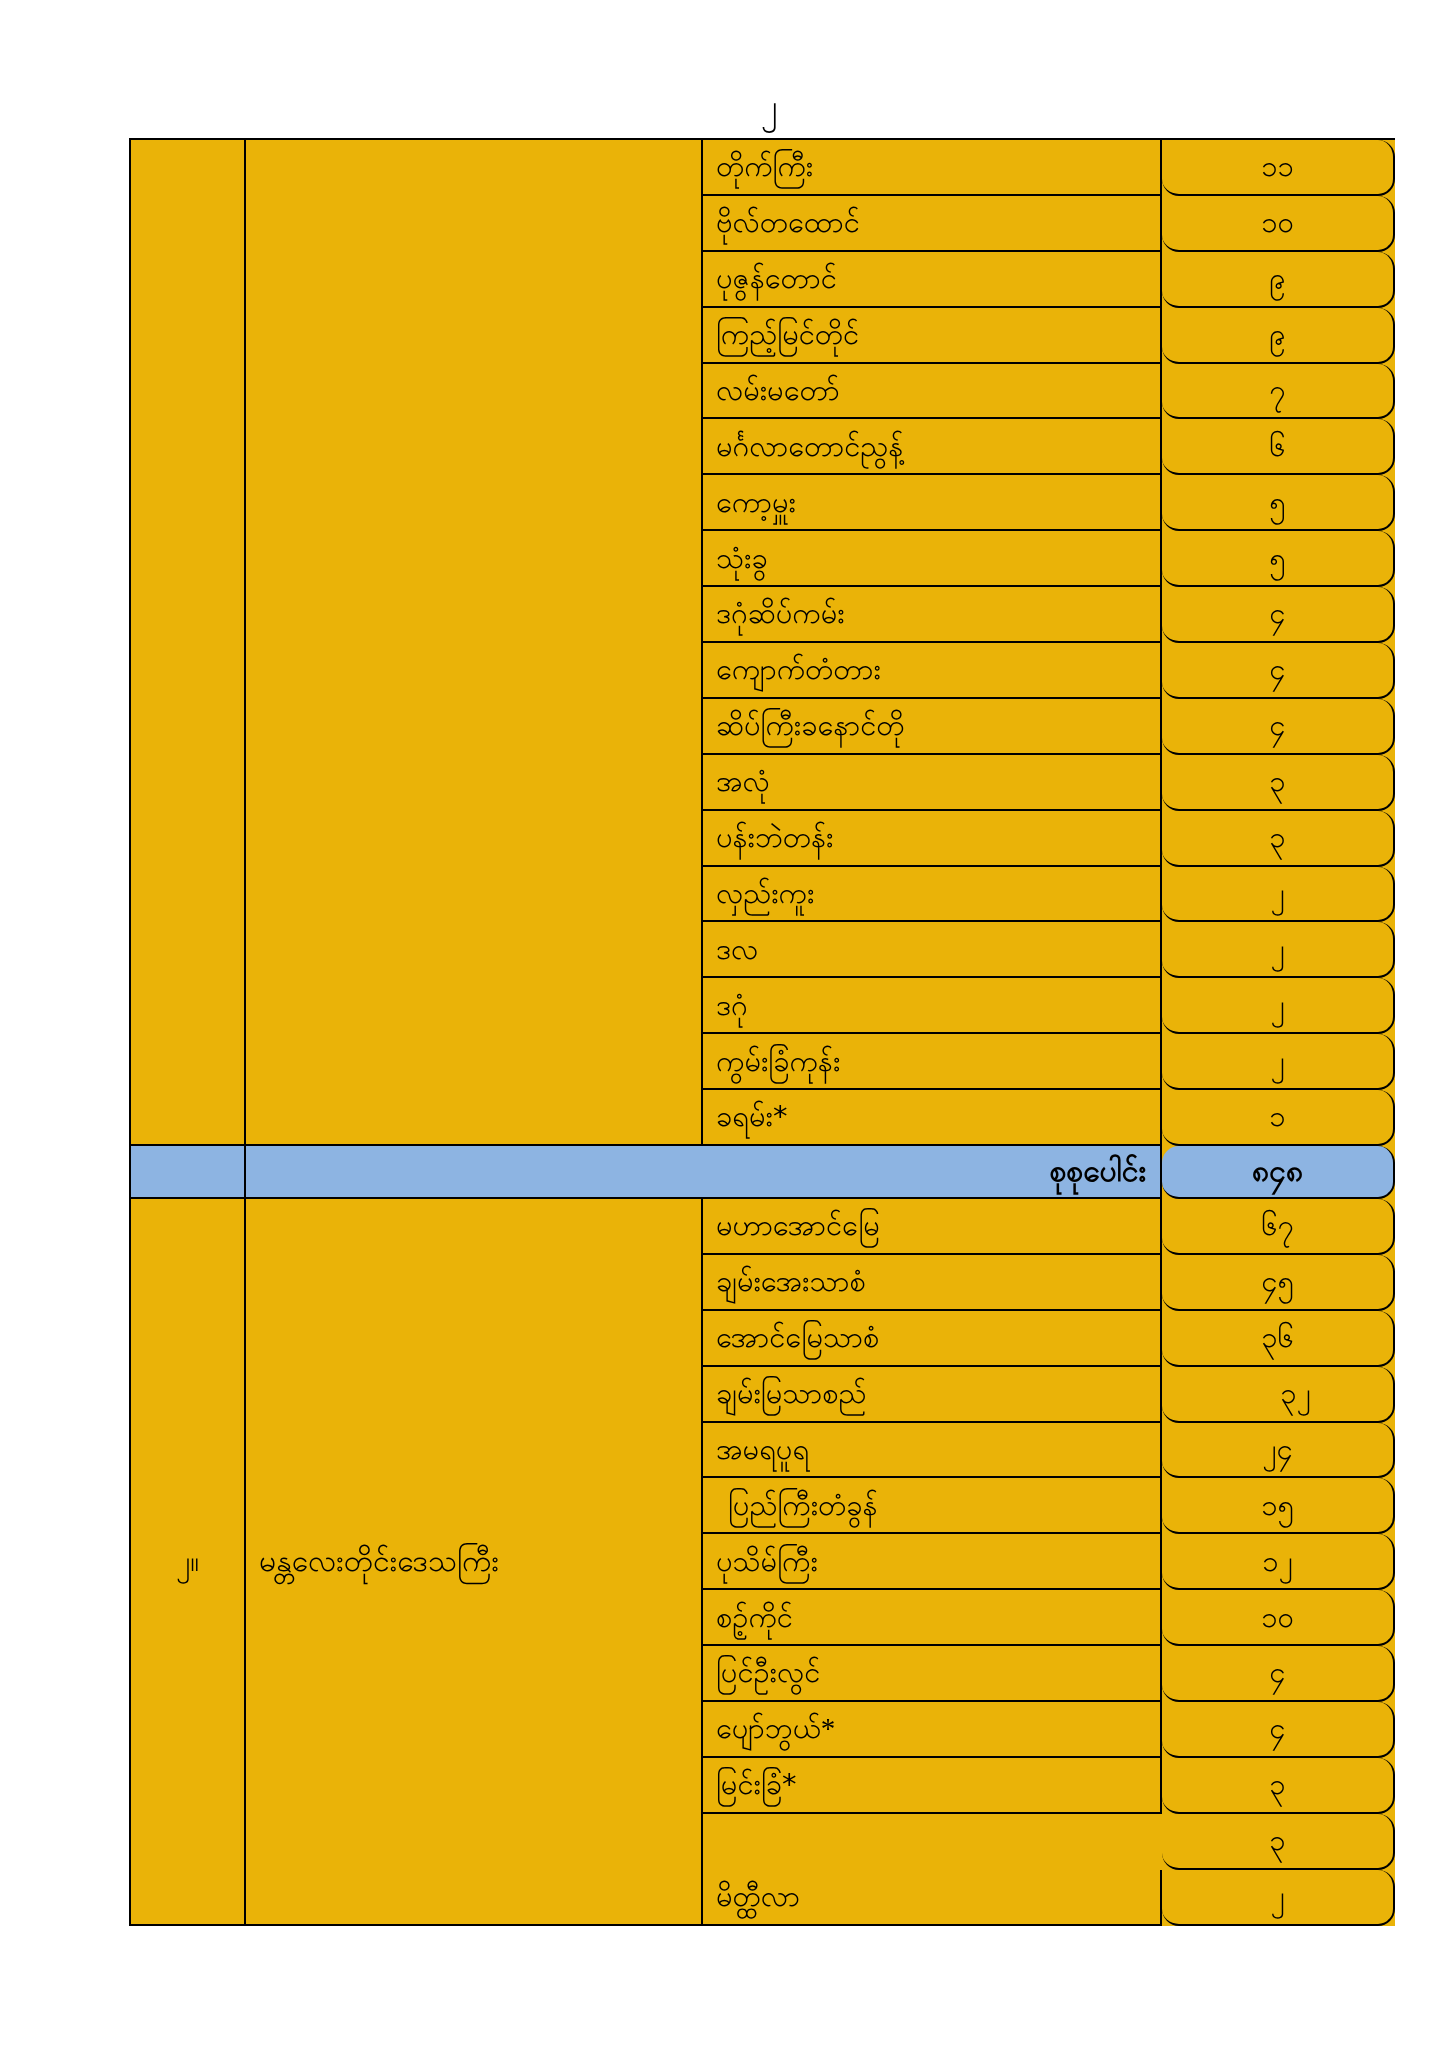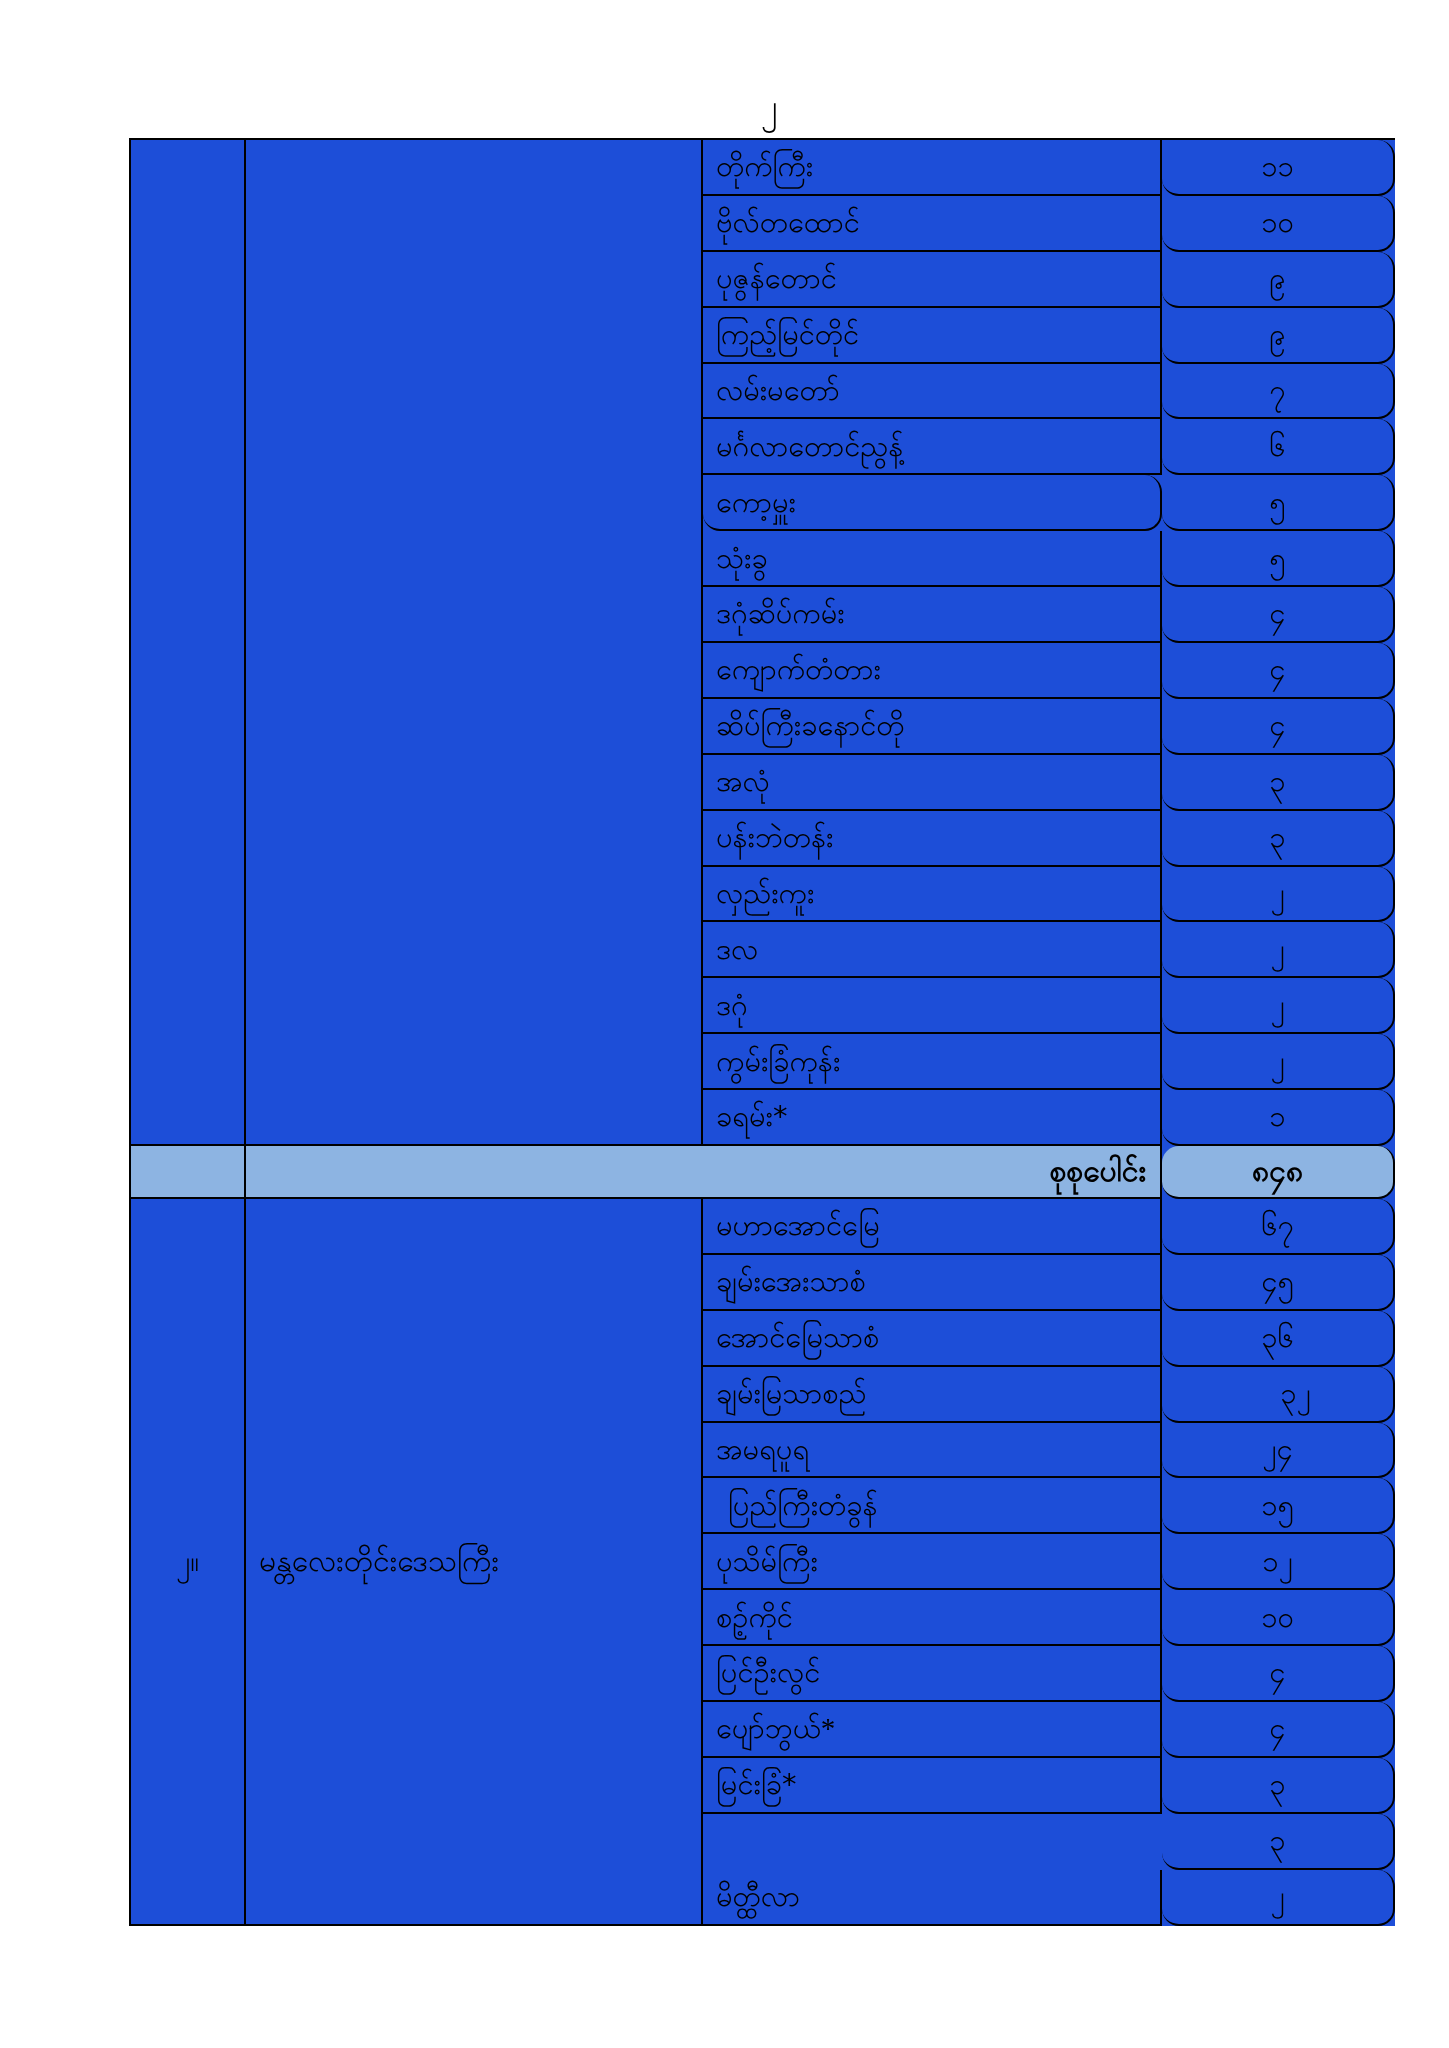--- a/index.html
+++ b/index.html
@@ -26,21 +26,21 @@
     white-space: nowrap;
   }
   .grid-table {
     position: absolute;
     left: 129px;
     top: 138px;
     display: grid;
     grid-template-columns: 115px 457px 459px 233px;
     border-top: 2px solid #000;
     border-left: 2px solid #000;
-    background: #1d4ed8;
+    background: #eab308;
   }
   .cell {
     border-right: 2px solid #000;
     border-bottom: 2px solid #000;
     display: flex;
     align-items: center;
     font-size: 29px;
     line-height: 1.15;
     overflow: hidden;
     min-width: 0;
@@ -65,21 +65,21 @@
       <div class="cell name" style="grid-area: 2 / 3 / 3;">ဗိုလ်တထောင်</div>
       <div class="cell num" style="grid-area: 2 / 4 / 3;">၁၀</div>
       <div class="cell name" style="grid-area: 3 / 3 / 4;">ပုဇွန်တောင်</div>
       <div class="cell num" style="grid-area: 3 / 4 / 4;">၉</div>
       <div class="cell name" style="grid-area: 4 / 3 / 5;">ကြည့်မြင်တိုင်</div>
       <div class="cell num" style="grid-area: 4 / 4 / 5;">၉</div>
       <div class="cell name" style="grid-area: 5 / 3 / 6;">လမ်းမတော်</div>
       <div class="cell num" style="grid-area: 5 / 4 / 6;">၇</div>
       <div class="cell name" style="grid-area: 6 / 3 / 7;">မင်္ဂလာတောင်ညွန့်</div>
       <div class="cell num" style="grid-area: 6 / 4 / 7;">၆</div>
-      <div class="cell name" style="grid-area: 7 / 3 / 8; border-radius: 17px;">ကော့မှူး</div>
+      <div class="cell name" style="grid-area: 7 / 3 / 8;">ကော့မှူး</div>
       <div class="cell num" style="grid-area: 7 / 4 / 8;">၅</div>
       <div class="cell name" style="grid-area: 8 / 3 / 9;">သုံးခွ</div>
       <div class="cell num" style="grid-area: 8 / 4 / 9;">၅</div>
       <div class="cell name" style="grid-area: 9 / 3 / 10;">ဒဂုံဆိပ်ကမ်း</div>
       <div class="cell num" style="grid-area: 9 / 4 / 10;">၄</div>
       <div class="cell name" style="grid-area: 10 / 3 / 11;">ကျောက်တံတား</div>
       <div class="cell num" style="grid-area: 10 / 4 / 11;">၄</div>
       <div class="cell name" style="grid-area: 11 / 3 / 12;">ဆိပ်ကြီးခနောင်တို</div>
       <div class="cell num" style="grid-area: 11 / 4 / 12;">၄</div>
       <div class="cell name" style="grid-area: 12 / 3 / 13;">အလုံ</div>

